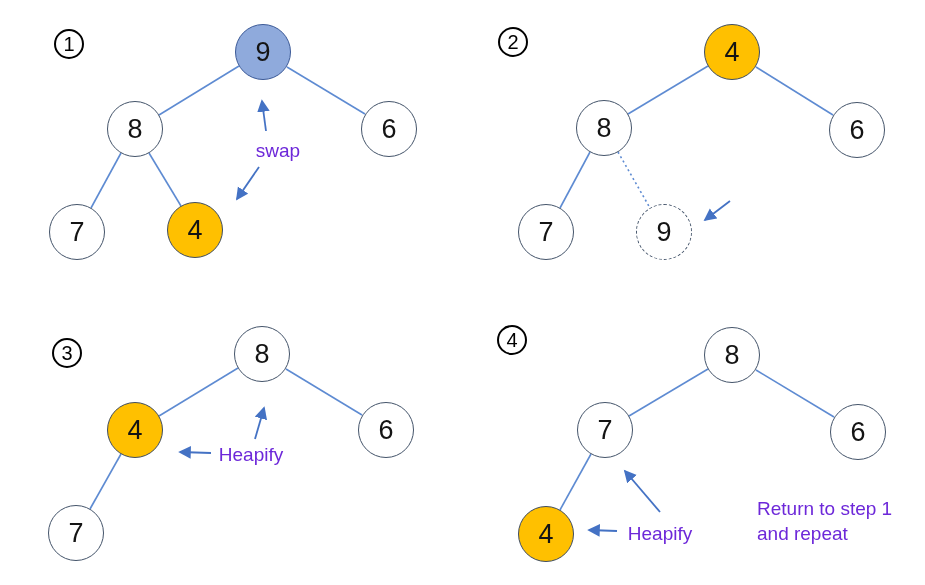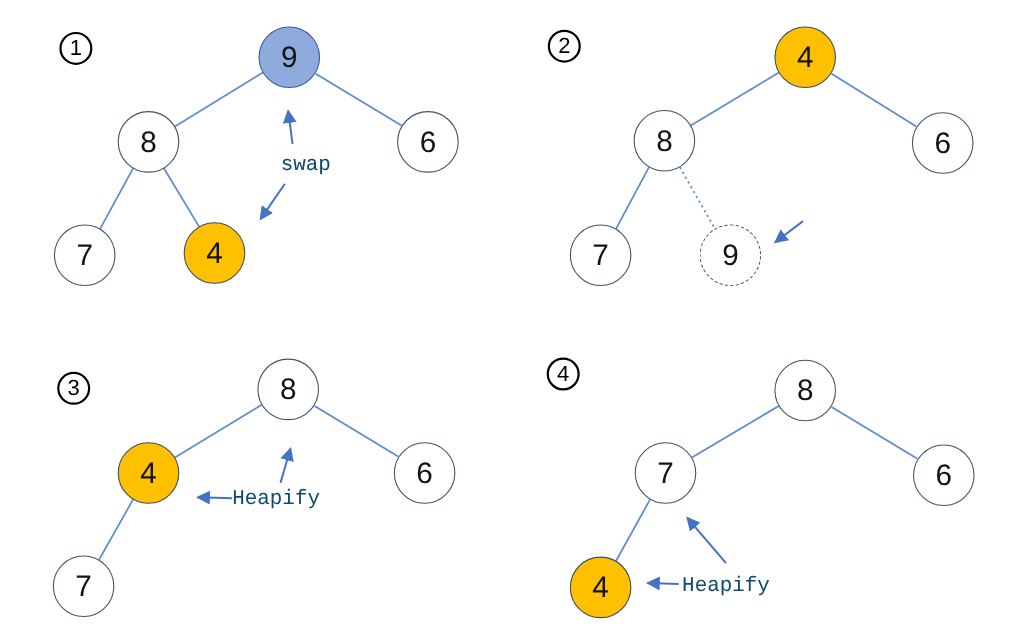--- a/index.html
+++ b/index.html
@@ -17,22 +17,22 @@
   .node.gold{background:#FFC000;border-color:#3E4D63;}
   .node.blue{background:#8FAADC;border-color:#3C5A97;}
   .node.ghost{border:1.6px dashed #44546A;background:#ffffff;}
   .badge{
     position:absolute;width:30px;height:30px;border-radius:50%;
     border:2px solid #000;box-sizing:border-box;z-index:2;
     display:flex;align-items:center;justify-content:center;
     font-size:20px;color:#000;
   }
   .label{
-    position:absolute;font-size:19px;color:#0c4a6e;z-index:3;
-    white-space:pre-line;line-height:25px;font-family:Liberation Mono, monospace;
+    position:absolute;font-size:19px;color:#6d28d9;z-index:3;
+    white-space:pre-line;line-height:25px;
   }
   .label.center{transform:translate(-50%,-50%);text-align:center;white-space:nowrap;}
 </style>
 </head>
 <body>
 
 <div id="canvas">
 
   <svg id="connector-layer" width="925" height="585" viewBox="0 0 925 585">
     <defs>
@@ -99,14 +99,16 @@
   <div class="node" style="left:358px;top:402px">6</div>
   <div class="node" style="left:48px;top:505px">7</div>
   <div class="label center" style="left:251px;top:454px">Heapify</div>
 
   <div class="badge" style="left:497px;top:325px">4</div>
   <div class="node" style="left:704px;top:327px">8</div>
   <div class="node" style="left:577px;top:402px">7</div>
   <div class="node" style="left:830px;top:404px">6</div>
   <div class="node gold" style="left:518px;top:506px">4</div>
   <div class="label center" style="left:660px;top:533px">Heapify</div>
+  <div class="label" style="left:757px;top:496px">Return to step 1
+and repeat</div>
 
 </div>
 
 </body></html>

